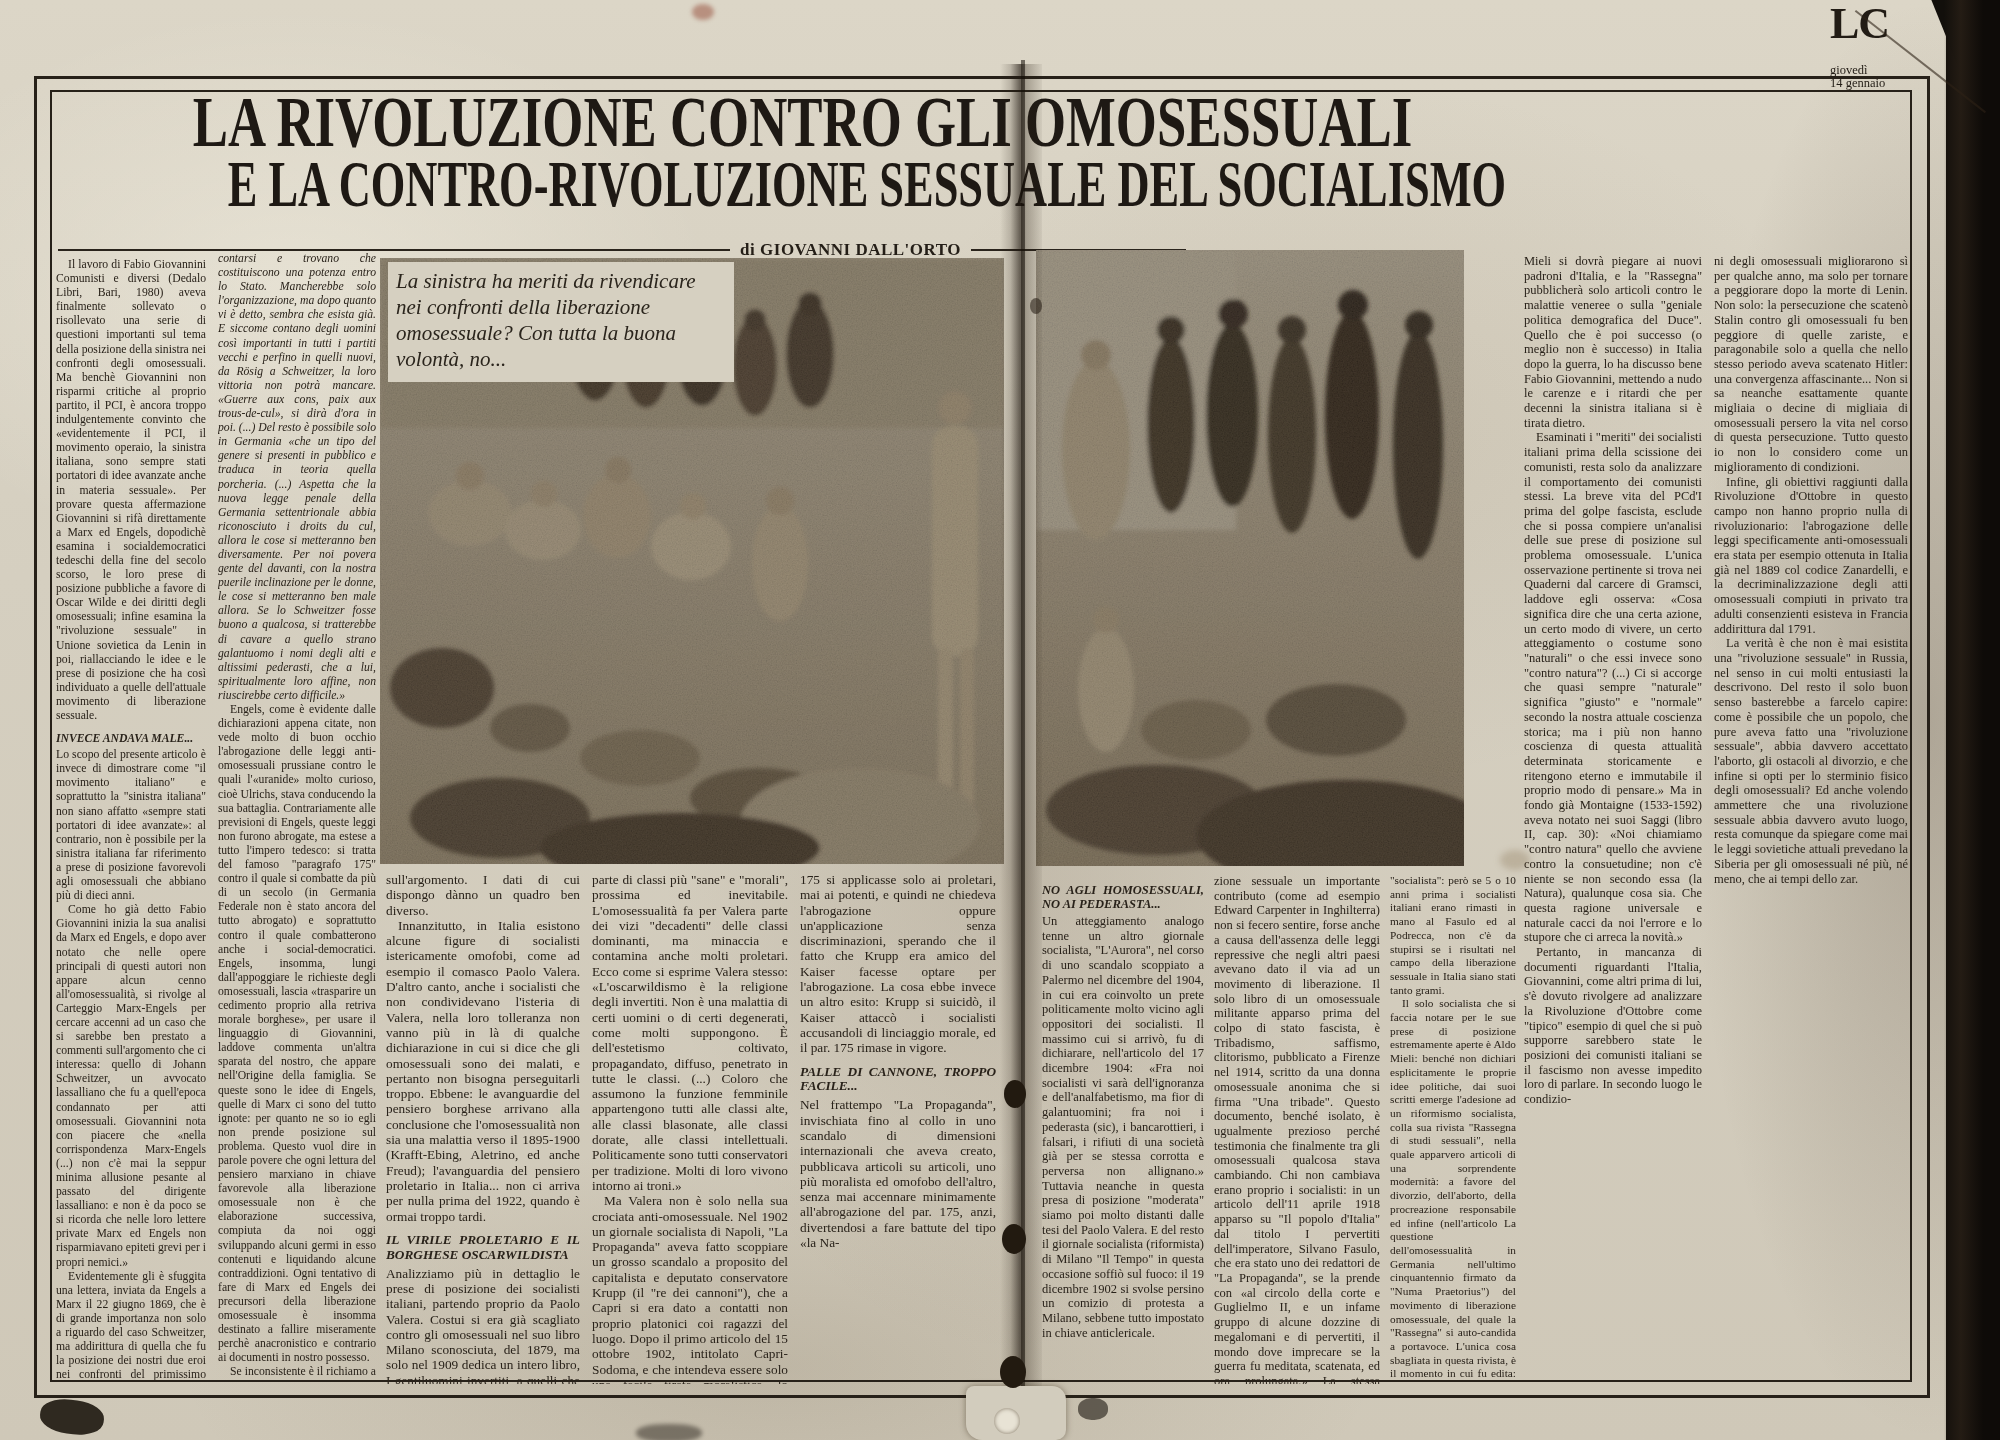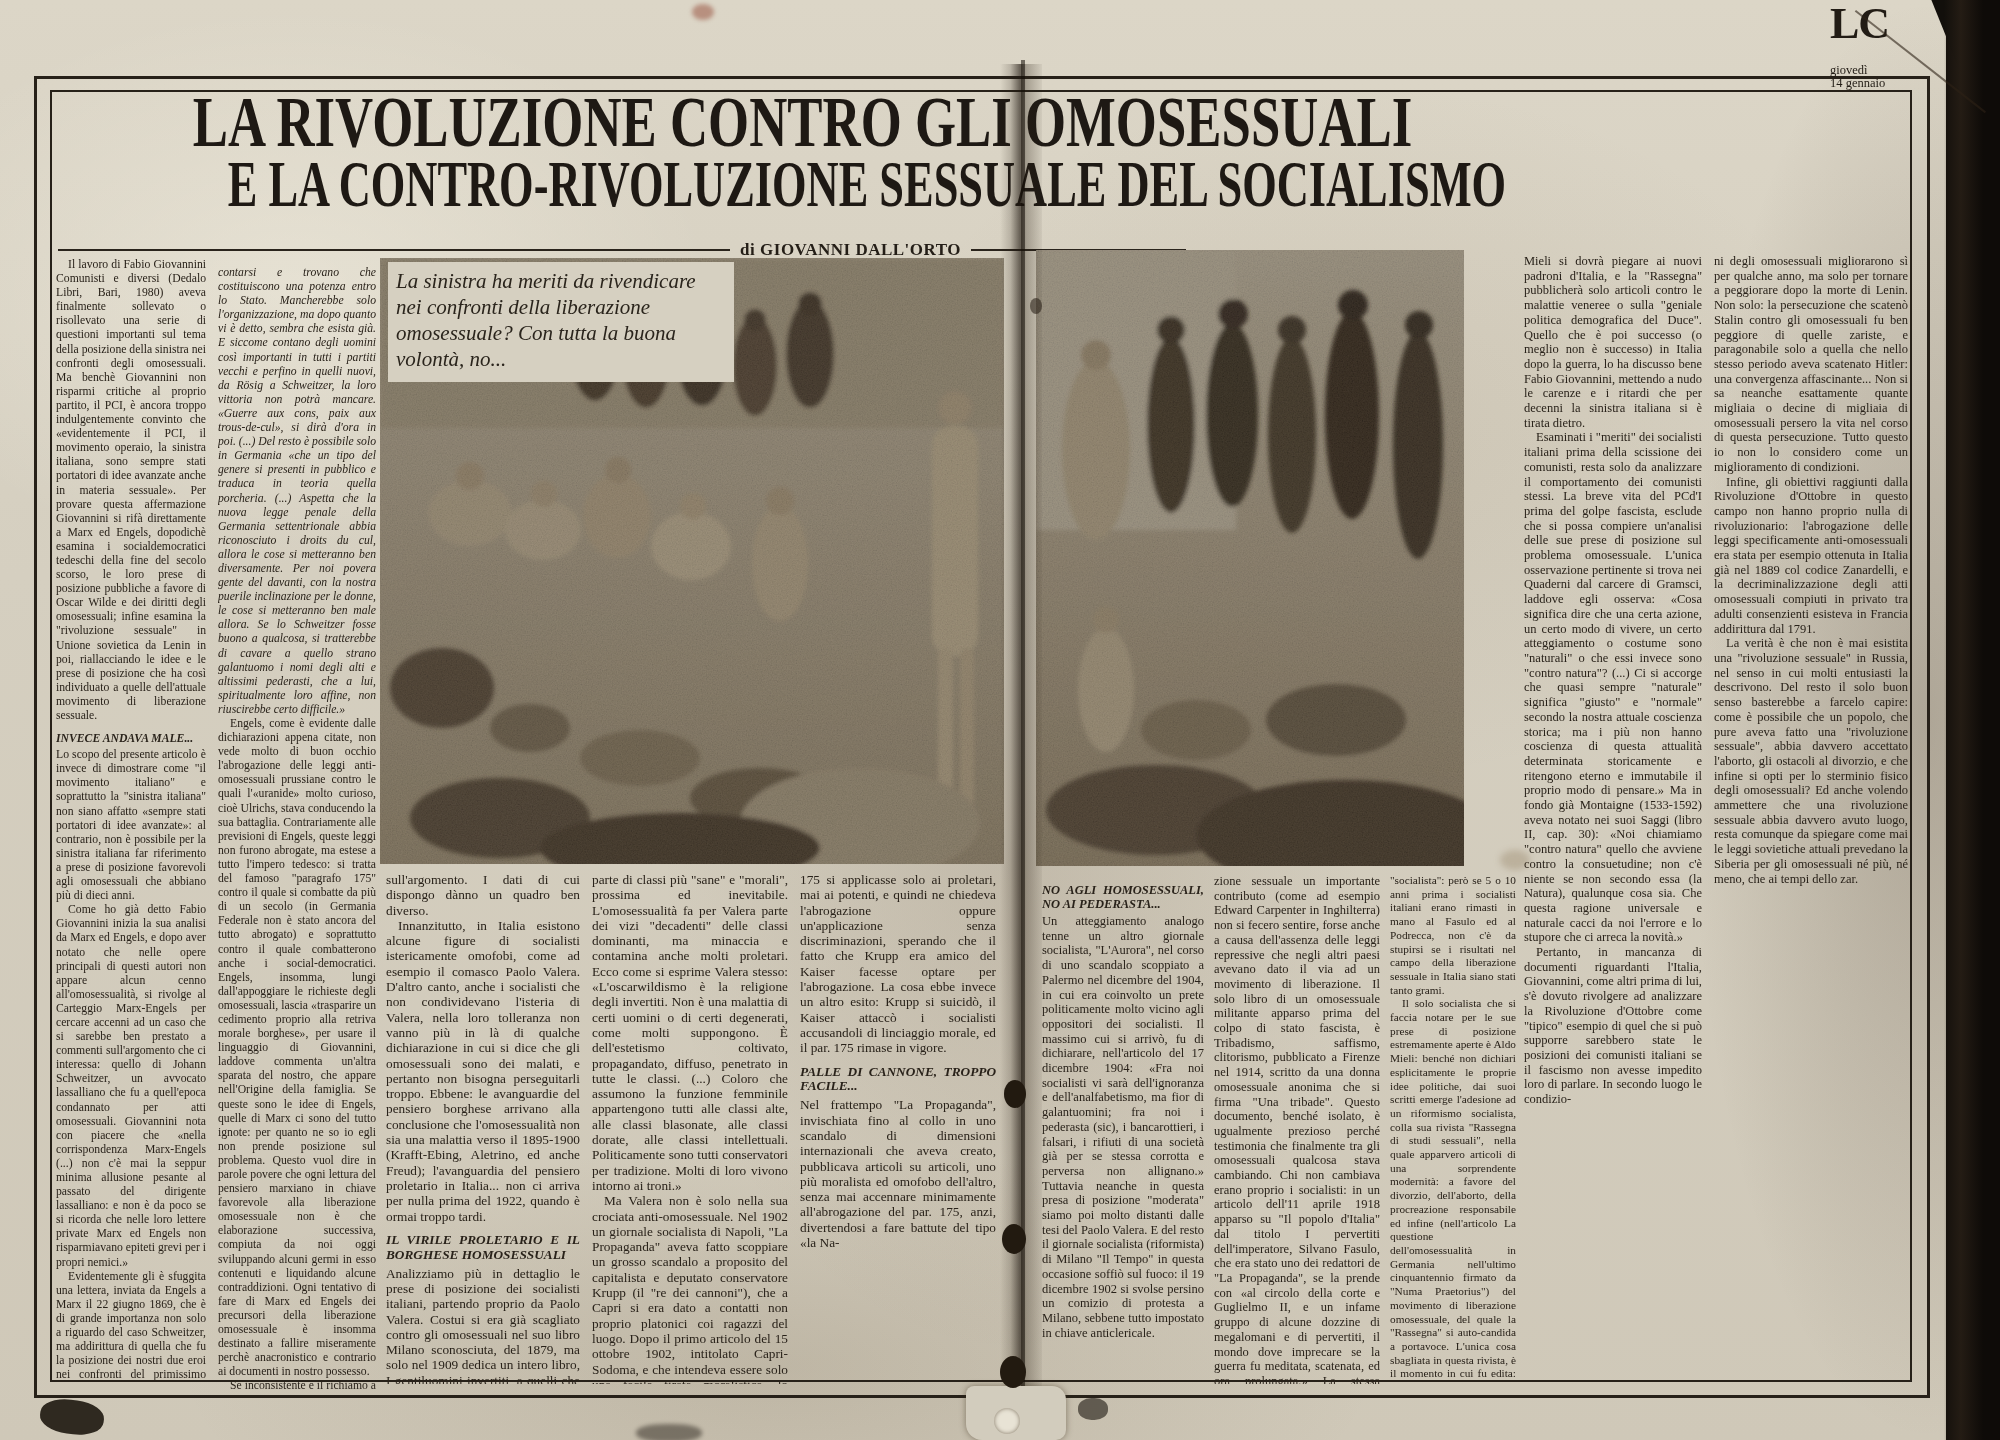--- a/index.html
+++ b/index.html
@@ -191,29 +191,29 @@
 
 <div class="standfirst">La sinistra ha meriti da rivendicare nei confronti della liberazione omosessuale? Con tutta la buona volontà, no...</div>
 
 <div class="col w-narrow" style="left:56px;top:258px;width:150px;height:1124px;">
     <p class="bp">Il lavoro di Fabio Giovannini Comunisti e diversi (Dedalo Libri, Bari, 1980) aveva finalmente sollevato o risollevato una serie di questioni importanti sul tema della posizione della sinistra nei confronti degli omosessuali. Ma benchè Giovannini non risparmi critiche al proprio partito, il PCI, è ancora troppo indulgentemente convinto che «evidentemente il PCI, il movimento operaio, la sinistra italiana, sono sempre stati portatori di idee avanzate anche in materia sessuale». Per provare questa affermazione Giovannini si rifà direttamente a Marx ed Engels, dopodichè esamina i socialdemocratici tedeschi della fine del secolo scorso, le loro prese di posizione pubbliche a favore di Oscar Wilde e dei diritti degli omosessuali; infine esamina la "rivoluzione sessuale" in Unione sovietica da Lenin in poi, riallacciando le idee e le prese di posizione che ha così individuato a quelle dell'attuale movimento di liberazione sessuale.</p>
     <div class="colhead">INVECE ANDAVA MALE...</div>
     <p class="bp ni">Lo scopo del presente articolo è invece di dimostrare come "il movimento italiano" e soprattutto la "sinistra italiana" non siano affatto «sempre stati portatori di idee avanzate»: al contrario, non è possibile per la sinistra italiana far riferimento a prese di posizione favorevoli agli omosessuali che abbiano più di dieci anni.</p>
     <p class="bp">Come ho già detto Fabio Giovannini inizia la sua analisi da Marx ed Engels, e dopo aver notato che nelle opere principali di questi autori non appare alcun cenno all'omosessualità, si rivolge al Carteggio Marx-Engels per cercare accenni ad un caso che si sarebbe ben prestato a commenti sull'argomento che ci interessa: quello di Johann Schweitzer, un avvocato lassalliano che fu a quell'epoca condannato per atti omosessuali. Giovannini nota con piacere che «nella corrispondenza Marx-Engels (...) non c'è mai la seppur minima allusione pesante al passato del dirigente lassalliano: e non è da poco se si ricorda che nelle loro lettere private Marx ed Engels non risparmiavano epiteti grevi per i propri nemici.»</p>
     <p class="bp">Evidentemente gli è sfuggita una lettera, inviata da Engels a Marx il 22 giugno 1869, che è di grande importanza non solo a riguardo del caso Schweitzer, ma addirittura di quella che fu la posizione dei nostri due eroi nei confronti del primissimo movimento di liberazione omosessuale, che ebbero il privilegio di veder nascere. La lettera parla infatti di un libro non meglio identificato del militante Karl Heinrich Ulrichs (1825-1895), che proprio in quegli anni aveva iniziato la sua battaglia a favore dei diritti degli omosessuali.</p>
   </div>
-<div class="col w-narrow" style="left:218px;top:266px;width:158px;height:1124px;">
+<div class="col w-narrow" style="left:218px;top:252px;width:158px;height:1124px;">
     <p class="bq ni">contarsi e trovano che costituiscono una potenza entro lo Stato. Mancherebbe solo l'organizzazione, ma dopo quanto vi è detto, sembra che esista già. E siccome contano degli uomini così importanti in tutti i partiti vecchi e perfino in quelli nuovi, da Rösig a Schweitzer, la loro vittoria non potrà mancare. «Guerre aux cons, paix aux trous-de-cul», si dirà d'ora in poi. (...) Del resto è possibile solo in Germania «che un tipo del genere si presenti in pubblico e traduca in teoria quella porcheria. (...) Aspetta che la nuova legge penale della Germania settentrionale abbia riconosciuto i droits du cul, allora le cose si metteranno ben diversamente. Per noi povera gente del davanti, con la nostra puerile inclinazione per le donne, le cose si metteranno ben male allora. Se lo Schweitzer fosse buono a qualcosa, si tratterebbe di cavare a quello strano galantuomo i nomi degli alti e altissimi pederasti, che a lui, spiritualmente loro affine, non riuscirebbe certo difficile.»</p>
     <p class="bp">Engels, come è evidente dalle dichiarazioni appena citate, non vede molto di buon occhio l'abrogazione delle leggi anti-omosessuali prussiane contro le quali l'«uranide» molto curioso, cioè Ulrichs, stava conducendo la sua battaglia. Contrariamente alle previsioni di Engels, queste leggi non furono abrogate, ma estese a tutto l'impero tedesco: si tratta del famoso "paragrafo 175" contro il quale si combatte da più di un secolo (in Germania Federale non è stato ancora del tutto abrogato) e soprattutto contro il quale combatterono anche i social-democratici. Engels, insomma, lungi dall'appoggiare le richieste degli omosessuali, lascia «trasparire un cedimento proprio alla retriva morale borghese», per usare il linguaggio di Giovannini, laddove commenta un'altra sparata del nostro, che appare nell'Origine della famiglia. Se queste sono le idee di Engels, quelle di Marx ci sono del tutto ignote: per quanto ne so io egli non prende posizione sul problema. Questo vuol dire in parole povere che ogni lettura del pensiero marxiano in chiave favorevole alla liberazione omosessuale non è che elaborazione successiva, compiuta da noi oggi sviluppando alcuni germi in esso contenuti e liquidando alcune contraddizioni. Ogni tentativo di fare di Marx ed Engels dei precursori della liberazione omosessuale è insomma destinato a fallire miseramente perchè anacronistico e contrario ai documenti in nostro possesso.</p>
     <p class="bp">Se inconsistente è il richiamo a Marx ed Engels, più convincente appare il richiamo alle posizioni dei socialdemocratici tedeschi. Le prese di posizione di Bernstein nel 1895 a favore di Wilde, o il voto del 1905 per l'abrogazione del par. 175, sono fatti storici accertati. Io non credo però che sia lecito utilizzare queste prese di posizione per esemplificare l'atteggiamento dei socialisti italiani nello stesso periodo, almeno finché non si disporrà di una ulteriore documentazione</p>
   </div>
 <div class="col w-wide" style="left:386px;top:872px;width:194px;height:512px;">
     <p class="bp ni">sull'argomento. I dati di cui dispongo dànno un quadro ben diverso.</p>
     <p class="bp">Innanzitutto, in Italia esistono alcune figure di socialisti istericamente omofobi, come ad esempio il comasco Paolo Valera. D'altro canto, anche i socialisti che non condividevano l'isteria di Valera, nella loro tolleranza non vanno più in là di qualche dichiarazione in cui si dice che gli omosessuali sono dei malati, e pertanto non bisogna perseguitarli troppo. Ebbene: le avanguardie del pensiero borghese arrivano alla conclusione che l'omosessualità non sia una malattia verso il 1895-1900 (Krafft-Ebing, Aletrino, ed anche Freud); l'avanguardia del pensiero proletario in Italia... non ci arriva per nulla prima del 1922, quando è ormai troppo tardi.</p>
-    <div class="colhead">IL VIRILE PROLETARIO E IL BORGHESE HOMOSESSUALI</div>
+    <div class="colhead">IL VIRILE PROLETARIO E IL BORGHESE OSCARWILDISTA</div>
     <p class="bp ni">Analizziamo più in dettaglio le prese di posizione dei socialisti italiani, partendo proprio da Paolo Valera. Costui si era già scagliato contro gli omosessuali nel suo libro Milano sconosciuta, del 1879, ma solo nel 1909 dedica un intero libro, I gentiluomini invertiti, a quelli che chiama gli "oscarwildisti". Per Valera, che è pervaso da un vero millenarismo rosso, le classi dominanti divengono di giorno in giorno più fiacche, degenerate, amorali: per questo il loro crollo è considerato vicino, e la presa del potere da</p>
   </div>
 <div class="col w-wide" style="left:592px;top:872px;width:196px;height:512px;">
     <p class="bp ni">parte di classi più "sane" e "morali", prossima ed inevitabile. L'omosessualità fa per Valera parte dei vizi "decadenti" delle classi dominanti, ma minaccia e contamina anche molti proletari. Ecco come si esprime Valera stesso: «L'oscarwildismo è la religione degli invertiti. Non è una malattia di certi uomini o di certi degenerati, come molti suppongono. È dell'estetismo coltivato, propagandato, diffuso, penetrato in tutte le classi. (...) Coloro che assumono la funzione femminile appartengono tutti alle classi alte, alle classi blasonate, alle classi dorate, alle classi intellettuali. Politicamente sono tutti conservatori per tradizione. Molti di loro vivono intorno ai troni.»</p>
     <p class="bp">Ma Valera non è solo nella sua crociata anti-omosessuale. Nel 1902 un giornale socialista di Napoli, "La Propaganda" aveva fatto scoppiare un grosso scandalo a proposito del capitalista e deputato conservatore Krupp (il "re dei cannoni"), che a Capri si era dato a contatti non proprio platonici coi ragazzi del luogo. Dopo il primo articolo del 15 ottobre 1902, intitolato Capri-Sodoma, e che intendeva essere solo una facile tirata moralistica, lo scandalo assunse proporzioni inaspettate. La notizia venne ripresa da altri giornali italiani, poi dal giornale socialista tedesco "Vorwaerts" che voleva sottolineare come il par.</p>
   </div>
 <div class="col w-wide" style="left:800px;top:872px;width:196px;height:512px;">
     <p class="bp ni">175 si applicasse solo ai proletari, mai ai potenti, e quindi ne chiedeva l'abrogazione oppure un'applicazione senza discriminazioni, sperando che il fatto che Krupp era amico del Kaiser facesse optare per l'abrogazione. La cosa ebbe invece un altro esito: Krupp si suicidò, il Kaiser attaccò i socialisti accusandoli di linciaggio morale, ed il par. 175 rimase in vigore.</p>
     <div class="colhead">PALLE DI CANNONE, TROPPO FACILE...</div>
     <p class="bp ni">Nel frattempo "La Propaganda", invischiata fino al collo in uno scandalo di dimensioni internazionali che aveva creato, pubblicava articoli su articoli, uno più moralista ed omofobo dell'altro, senza mai accennare minimamente all'abrogazione del par. 175, anzi, divertendosi a fare battute del tipo «la Na-</p>

